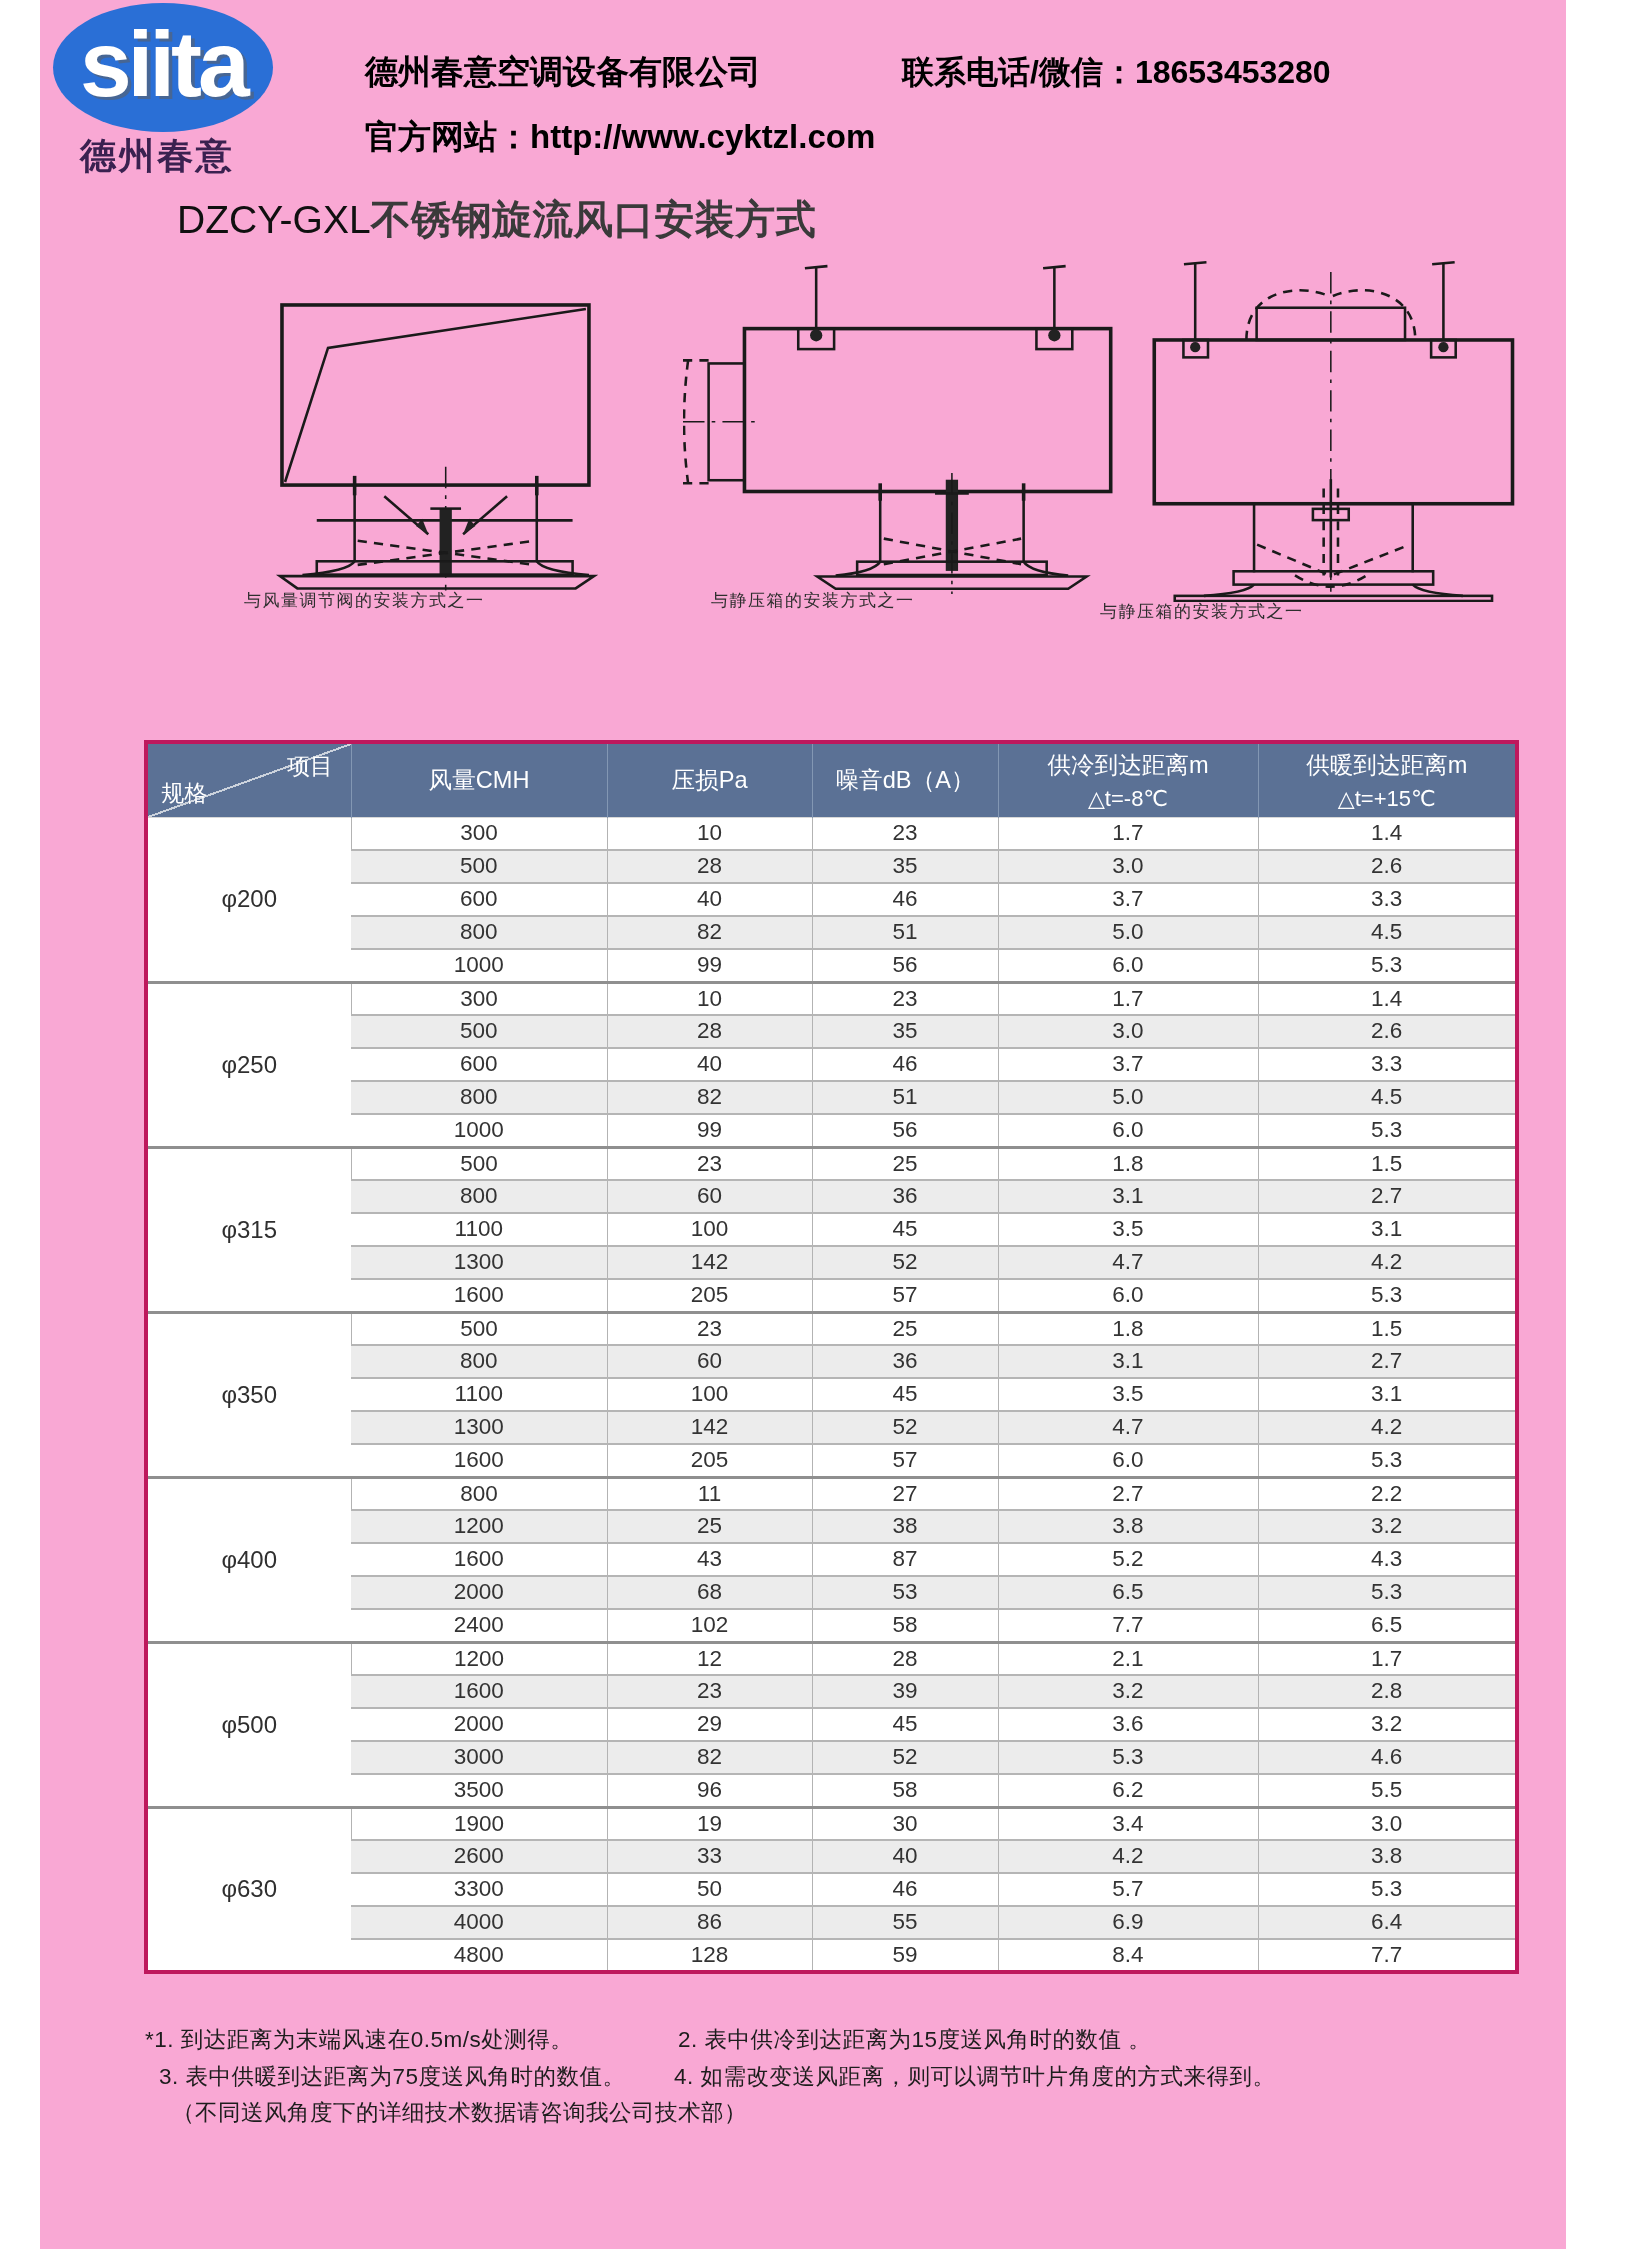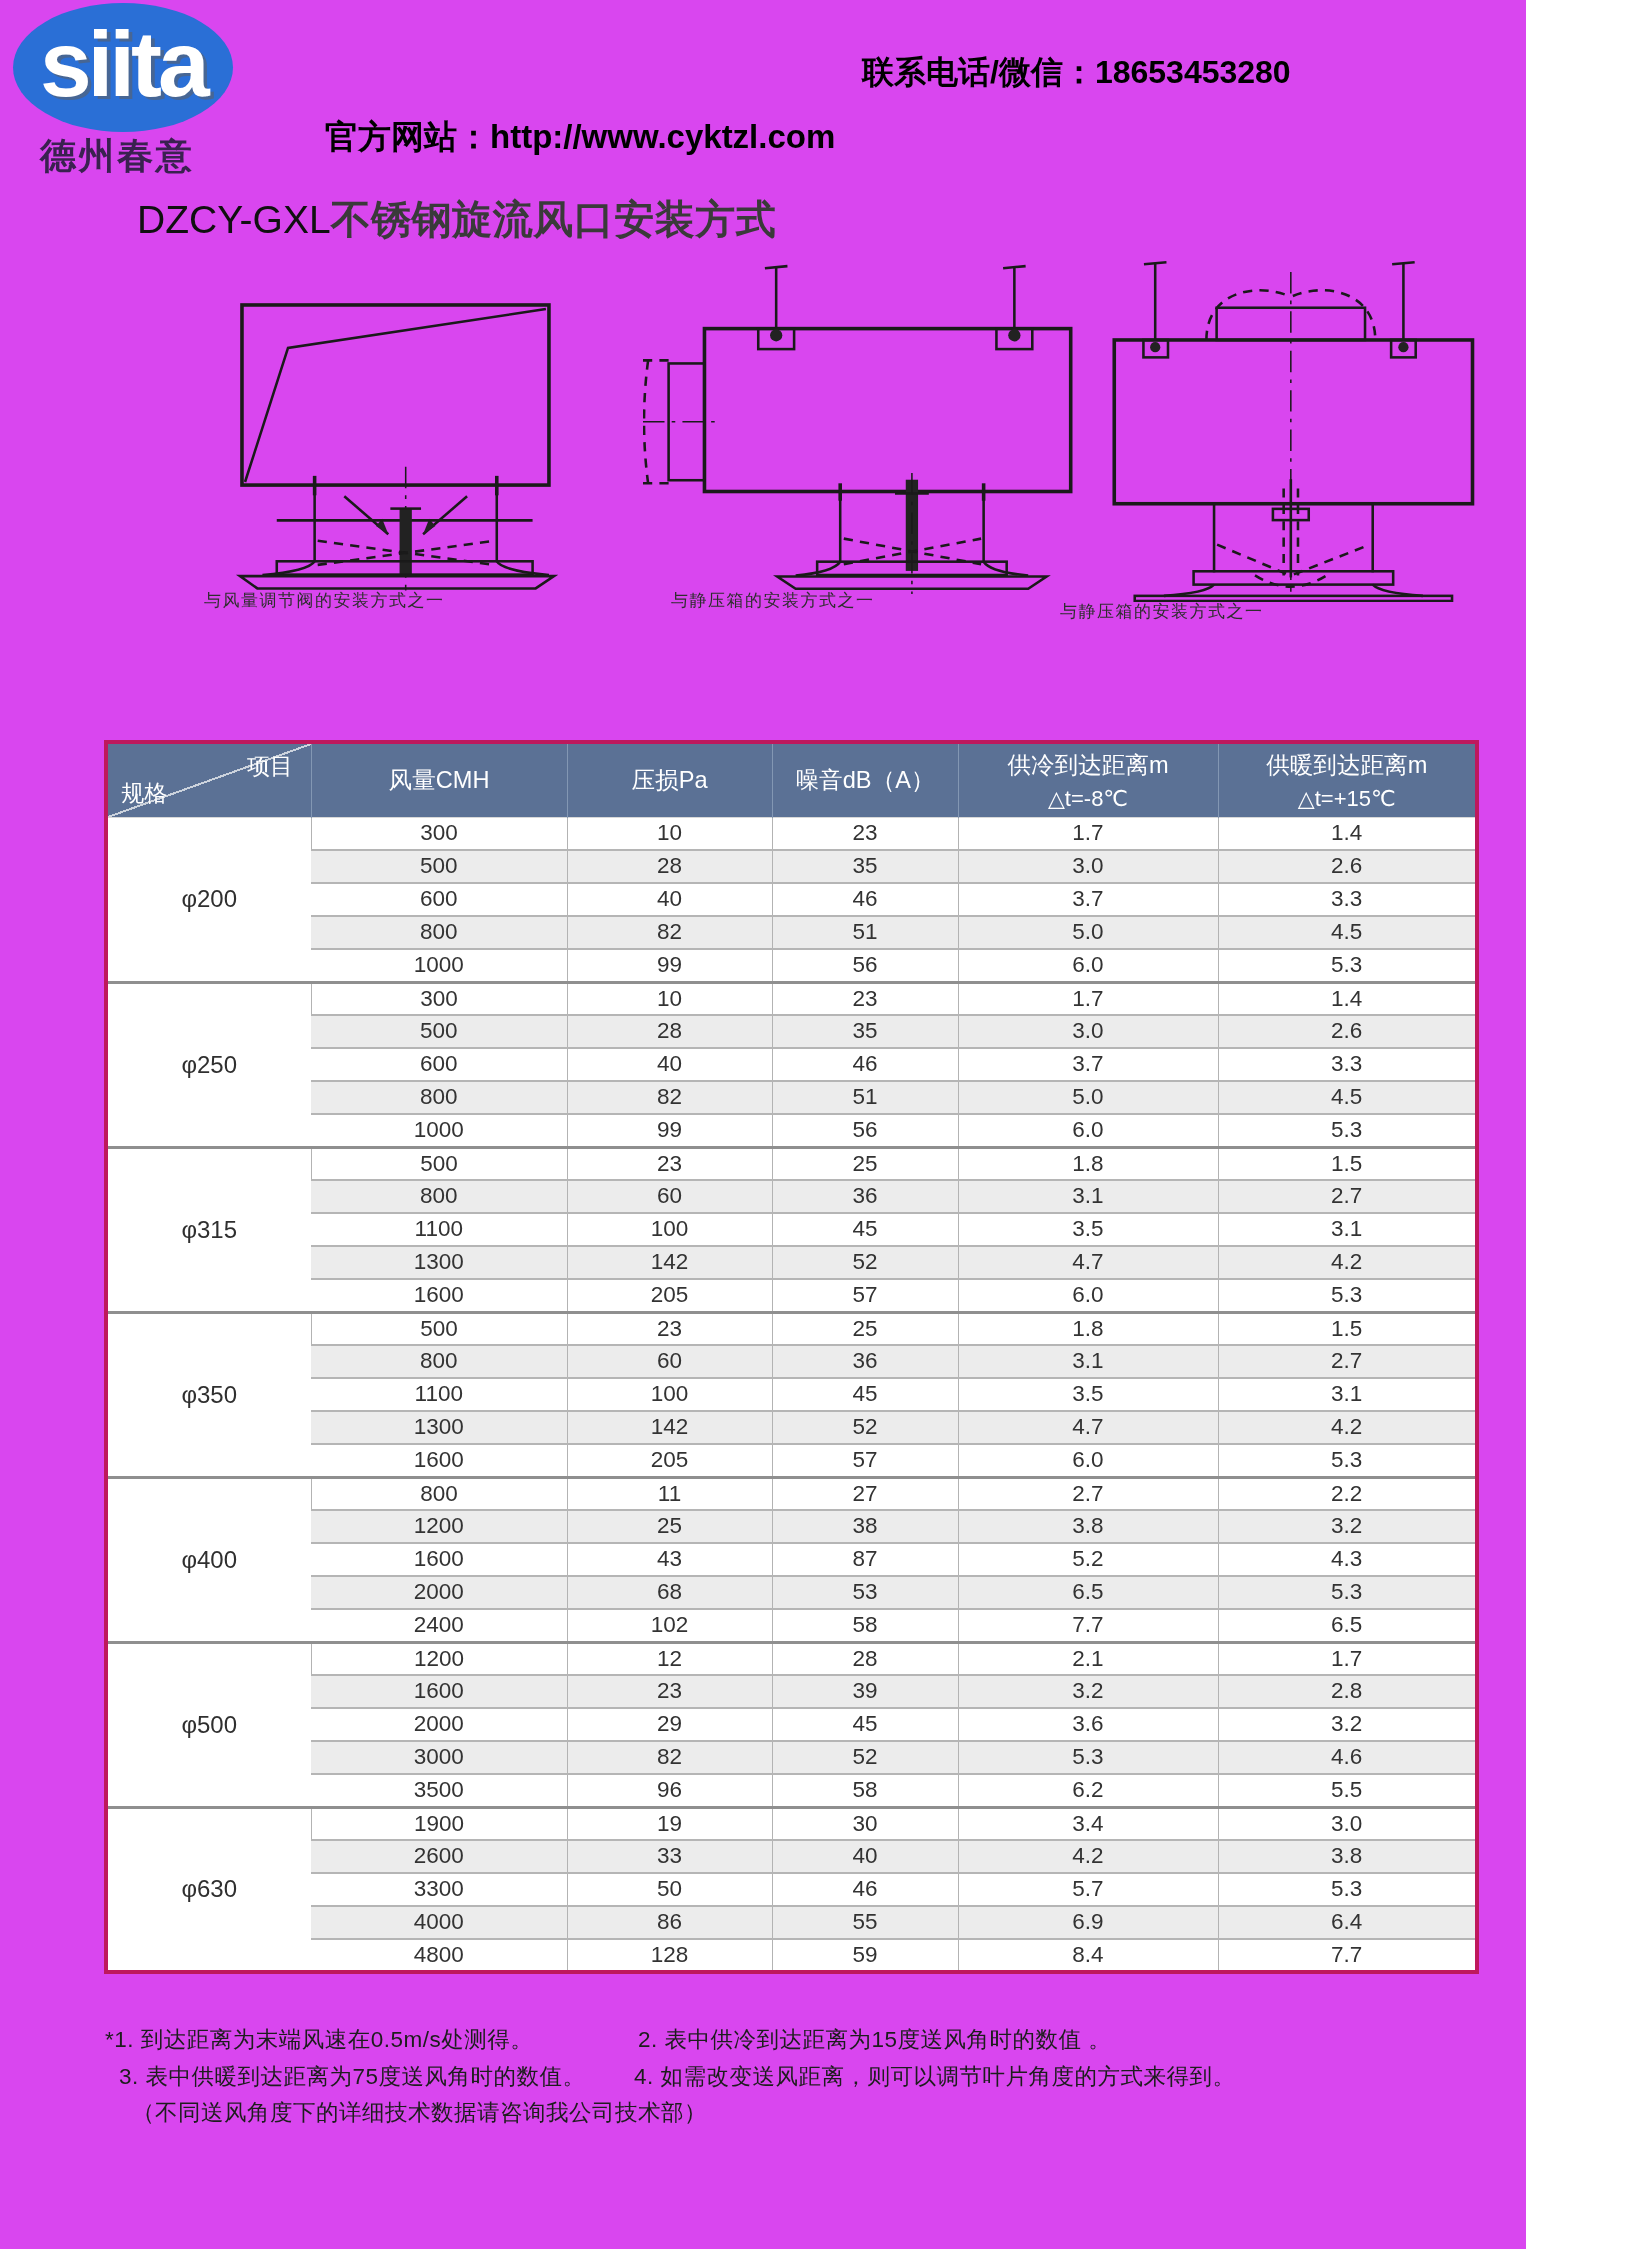--- a/index.html
+++ b/index.html
@@ -1,18 +1,18 @@
 <!DOCTYPE html>
 <html style="font-size:8.2px"><head>
 <meta charset="utf-8">
 <style>
   * { margin:0; padding:0; box-sizing:border-box; }
   html,body { background:#ffffff; }
   body { font-family:"Liberation Sans","DejaVu Sans",sans-serif; color:#000; }
-  .page { position:relative; width:1526px; height:2250px; background:#d946ef; overflow:hidden; }
+  .page { position:relative; width:1526px; height:2250px; background:#f9a8d4; overflow:hidden;margin-left:40px; }
 
   
   .logo-circle { position:absolute; left:12.8px; top:3.1px; width:220px; height:129px;
     border-radius:50%; background:#2a6fd6; display:flex; align-items:center; justify-content:center; }
   .logo-text { font-size:93px; font-weight:bold; color:#ffffff; letter-spacing:-4.1px;
     text-shadow:3.6px 3.1px 0 rgba(95,95,95,.55); line-height:1; padding-bottom:7.2px; }
   .logo-caption { position:absolute; left:40px; top:132px; font-size:36px; font-weight:600;
     color:#3a2150; letter-spacing:2.6px; white-space:nowrap; }
   .company-name { position:absolute; left:325px; top:50px; font-size:33px; font-weight:600; white-space:nowrap; }
   .contact-phone { position:absolute; left:862px; top:51px; font-size:32px; font-weight:600; white-space:nowrap; }
@@ -71,20 +71,21 @@
 </style>
 </head>
 <body>
 
 <div class="page">
 
   <div class="logo-circle">
     <div class="logo-text">siita</div>
   </div>
   <div class="logo-caption">德州春意</div>
+  <div class="company-name">德州春意空调设备有限公司</div>
   <div class="contact-phone">联系电话/微信：18653453280</div>
   <div class="website-url">官方网站：http://www.cyktzl.com</div>
 
   <div class="sec-title" id="title-install">
     <span class="prefix">DZCY-GXL</span><span class="main">不锈钢旋流风口安装方式</span>
   </div>
 
   <div class="diagram" style="left:200px; top:262px;">
     <svg width="394" height="330" viewBox="0 0 770 645">
       <rect class="lnt" x="82" y="84" width="600" height="352"></rect>

